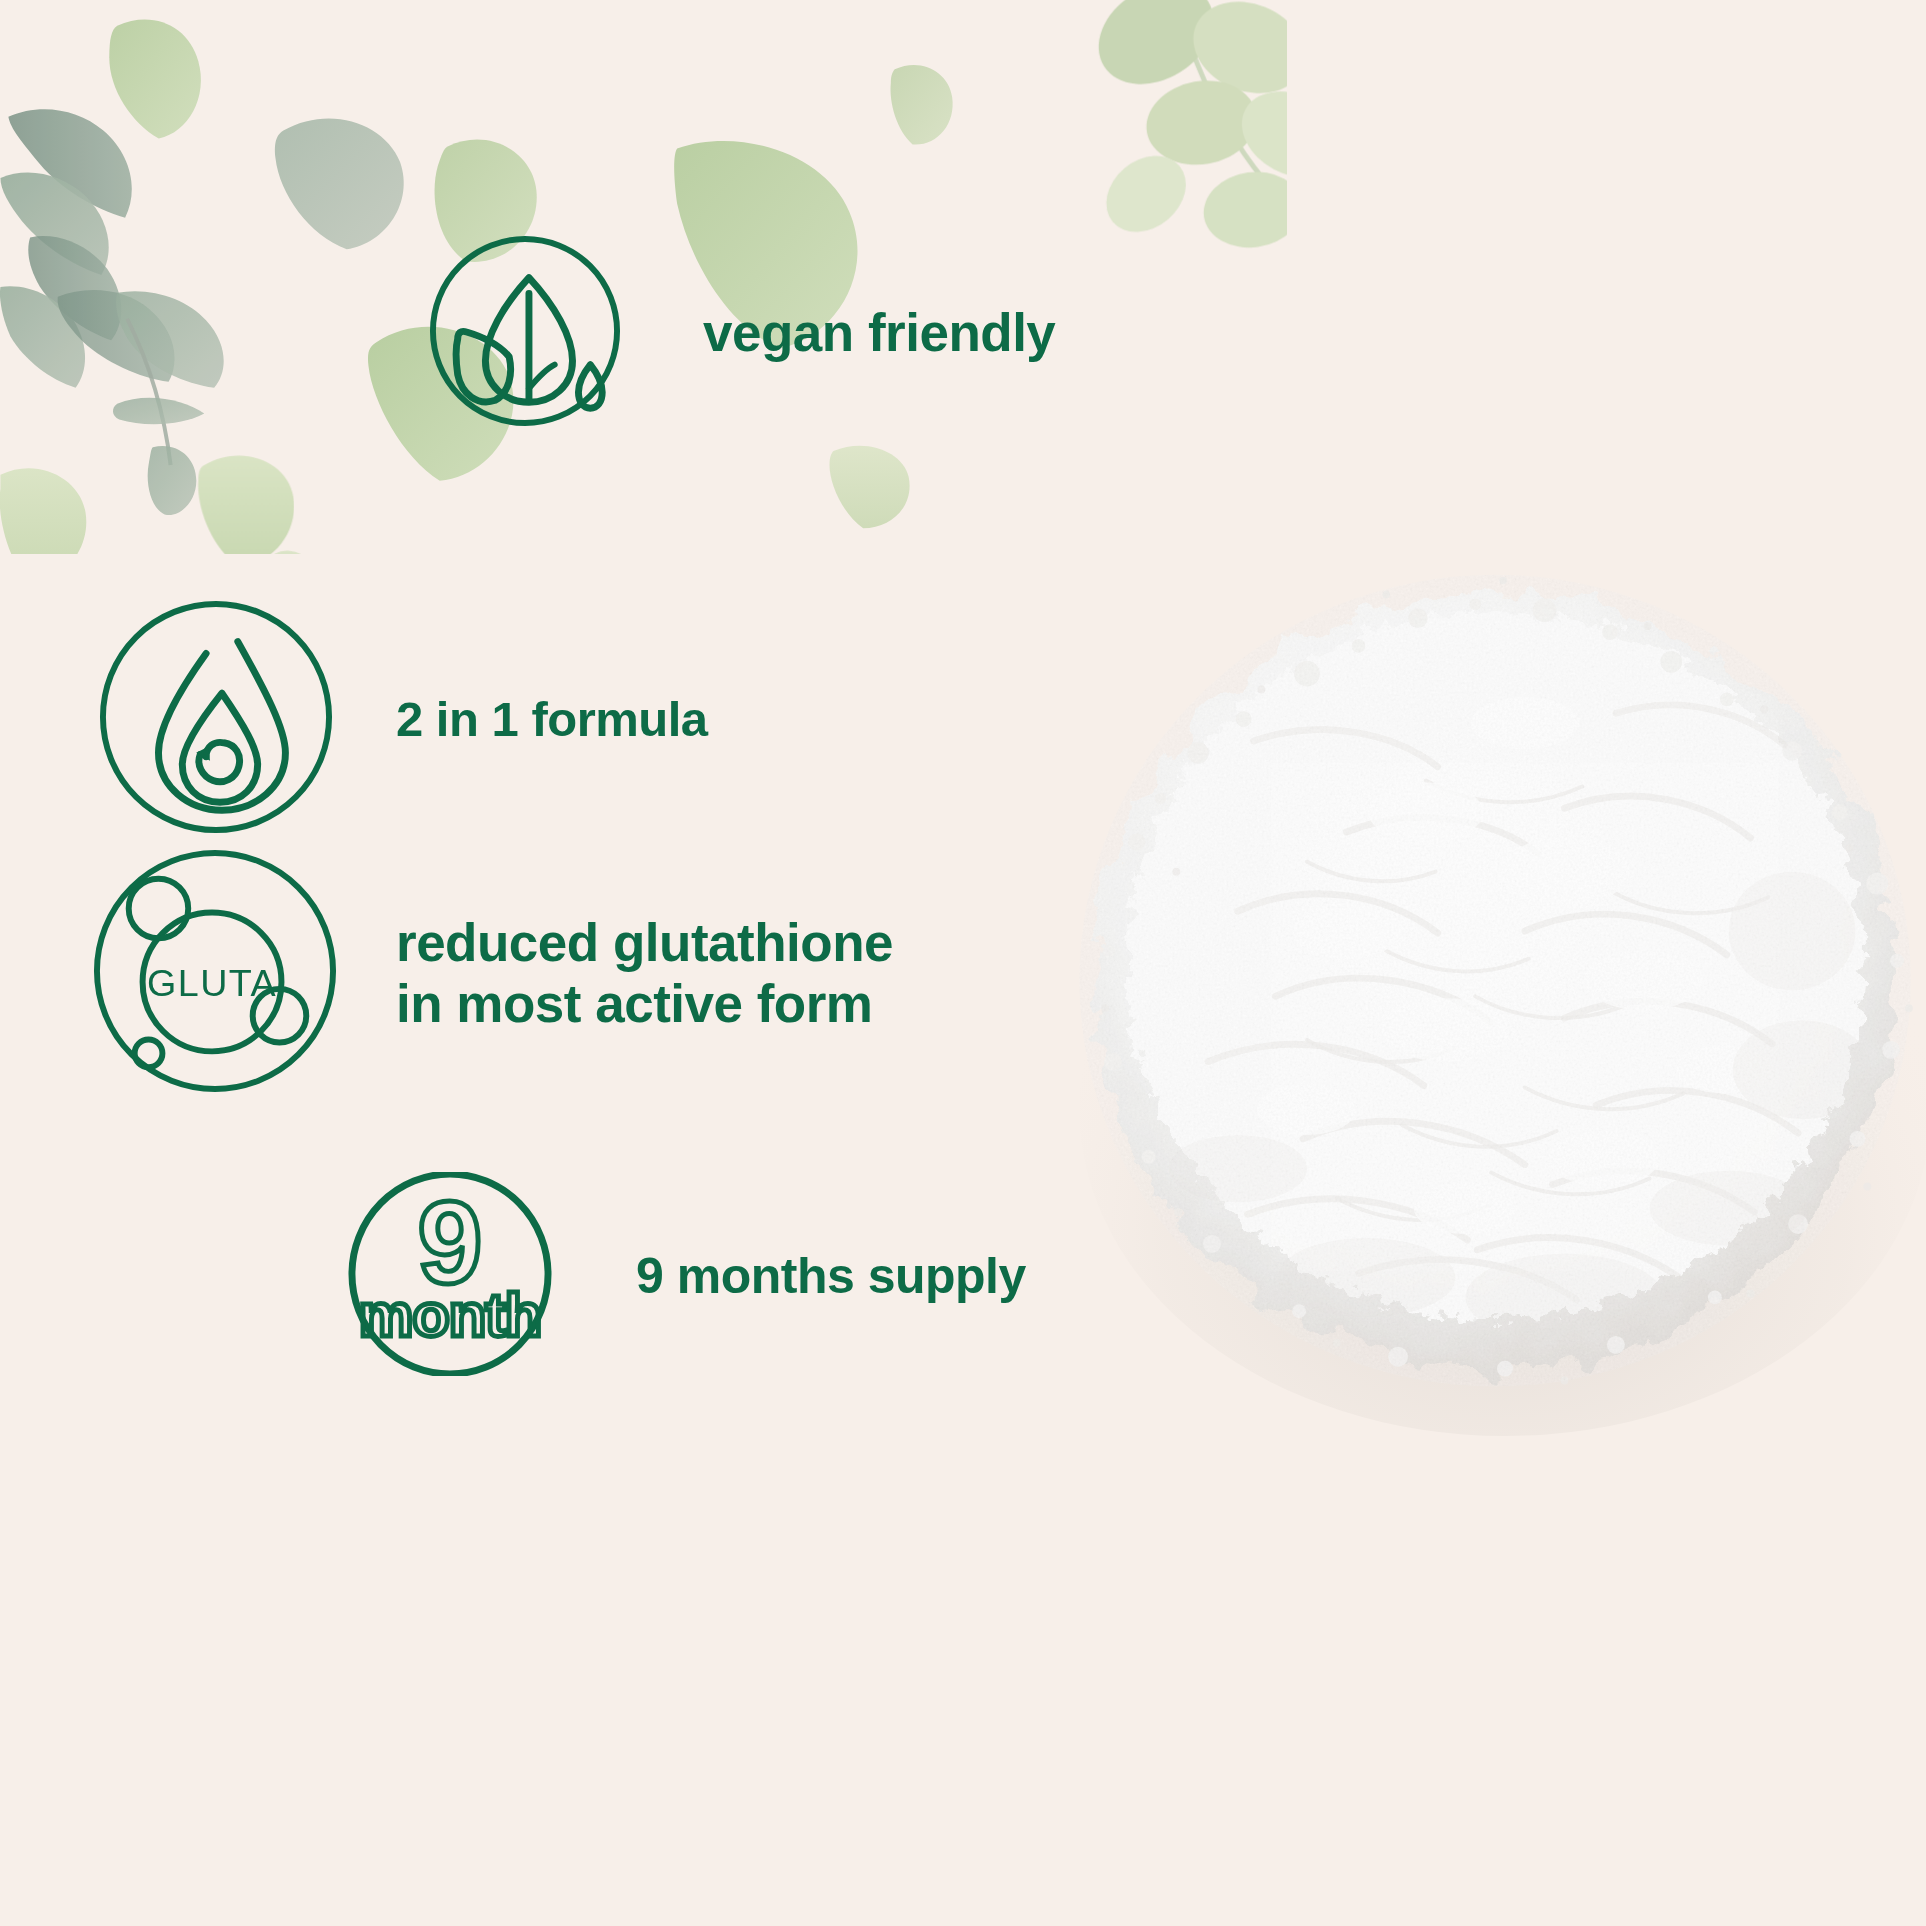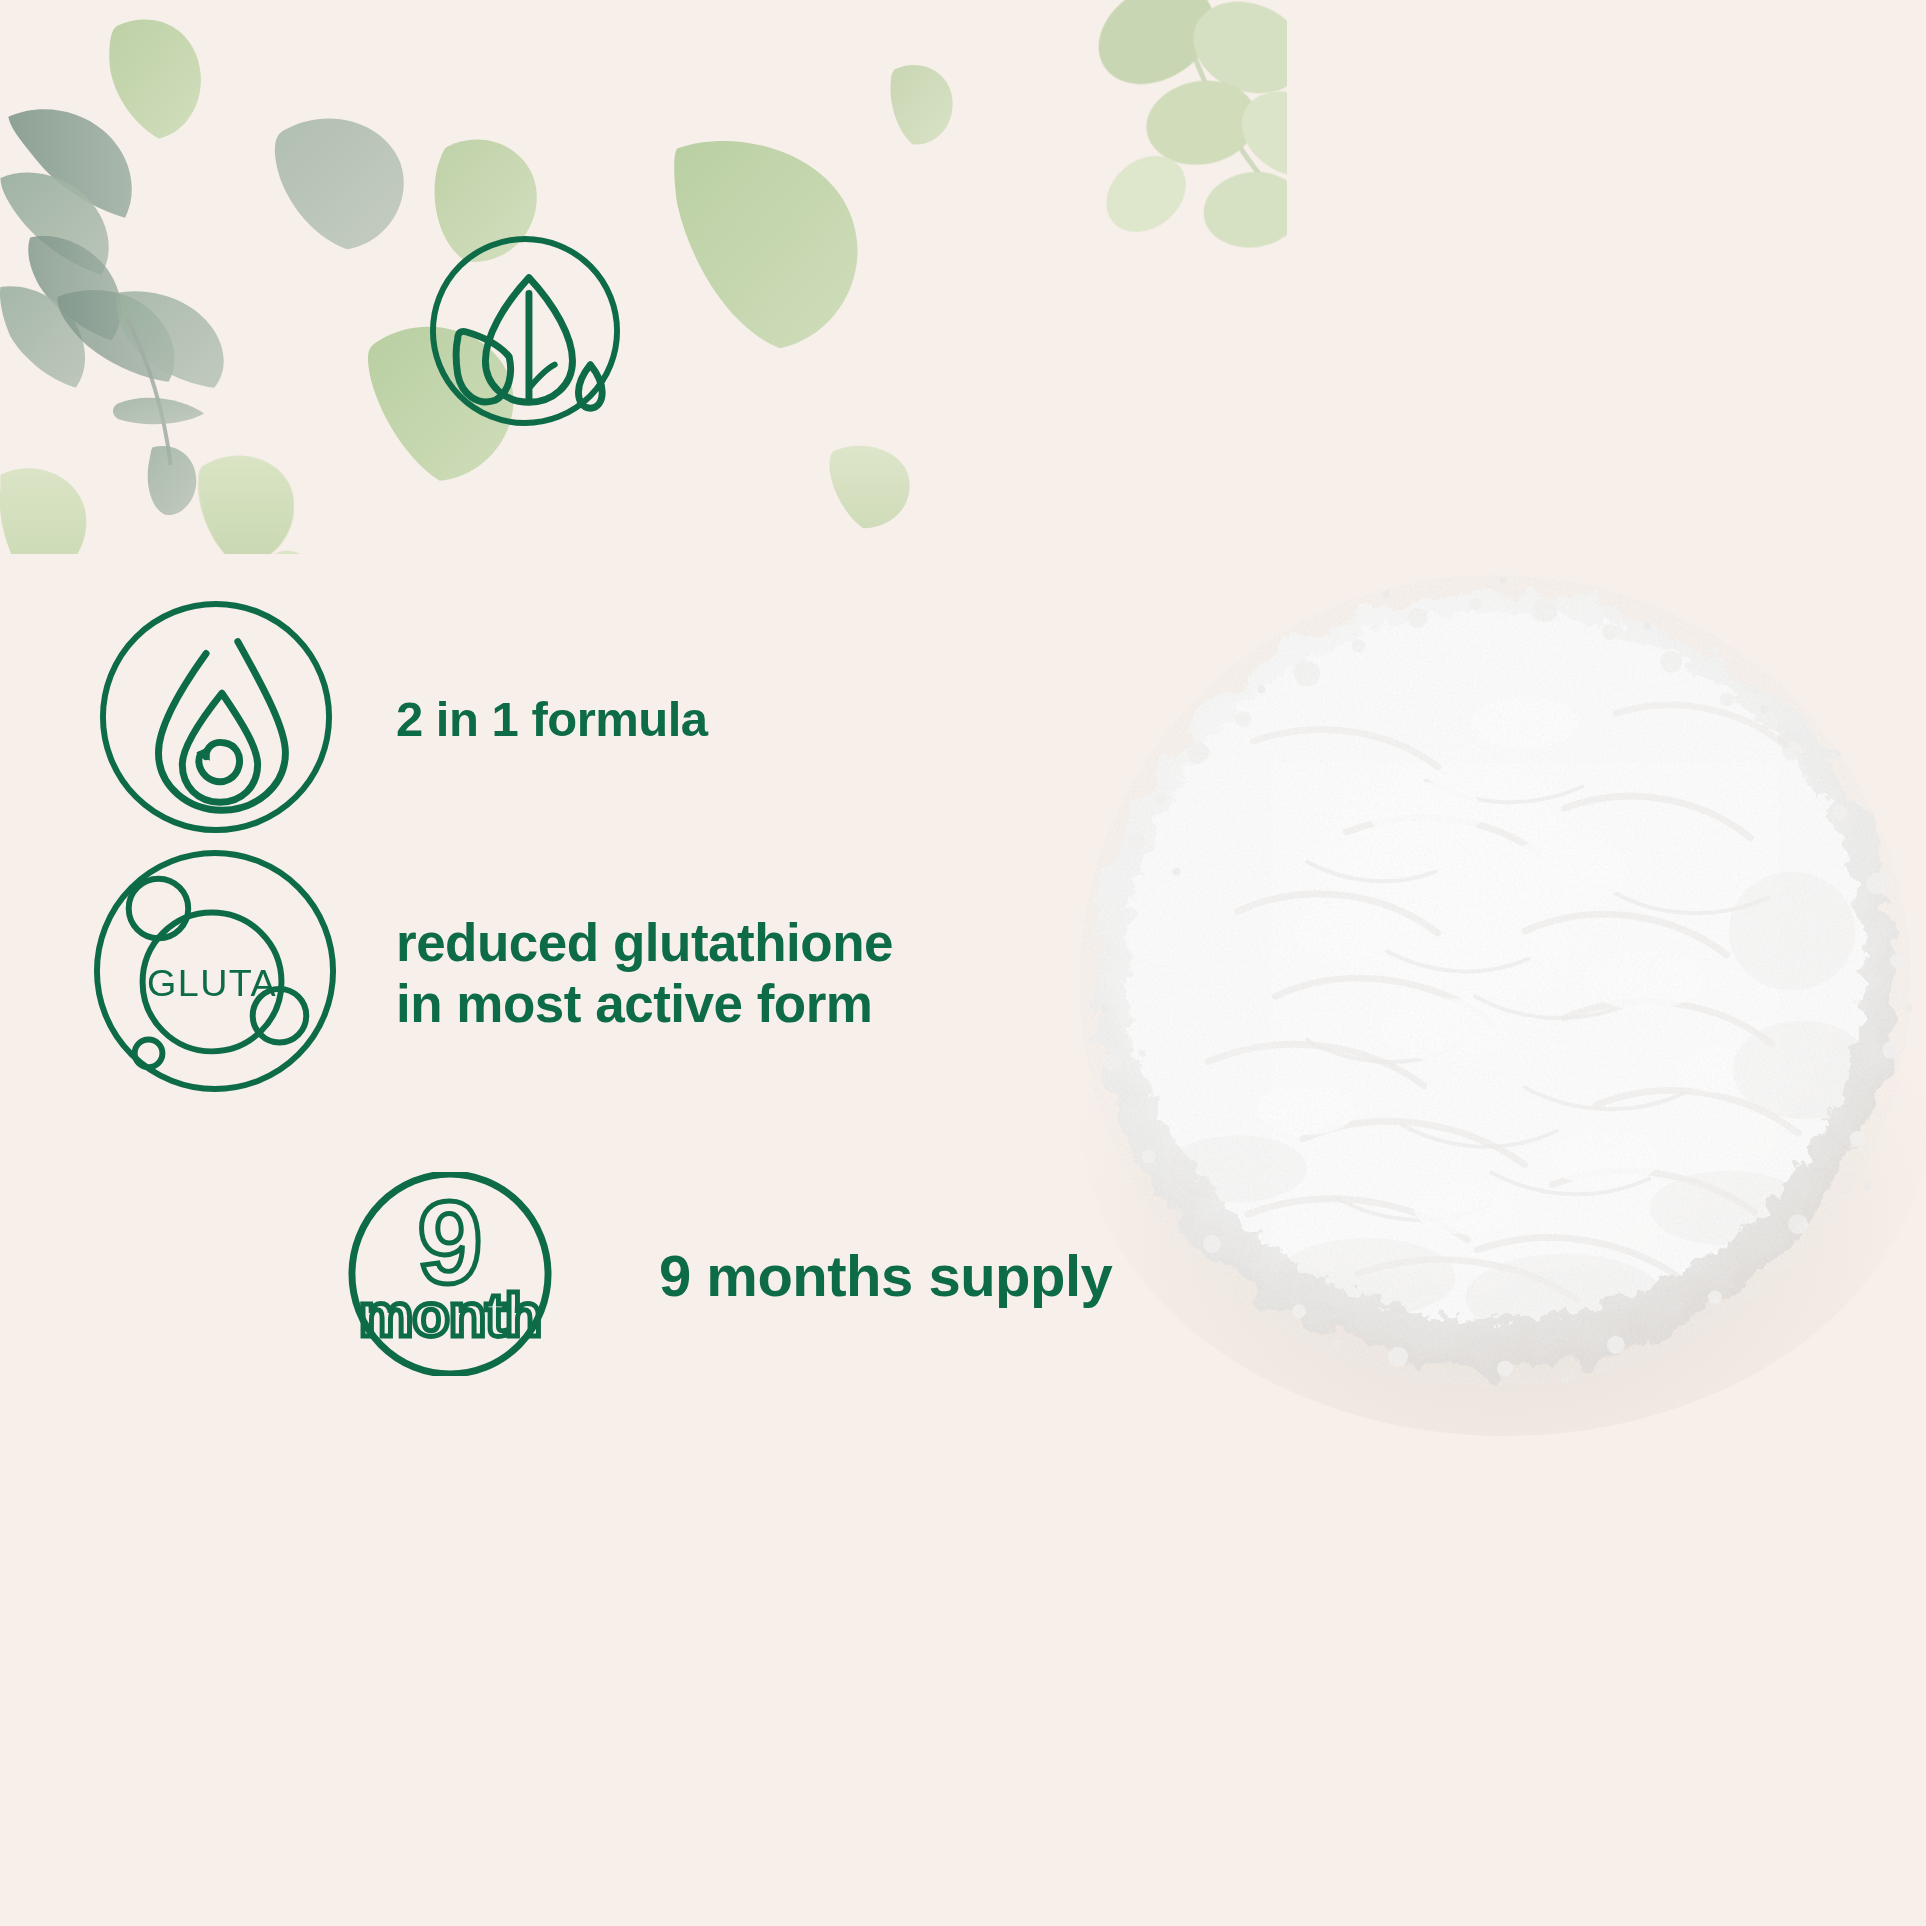--- a/index.html
+++ b/index.html
@@ -32,21 +32,21 @@
   #feat-vegan{left:428px;top:234px;}
   #feat-vegan .feature-label{font-size:53px;margin-left:81px;}
 
   #feat-formula{left:97px;top:598px;}
   #feat-formula .feature-label{font-size:49px;margin-left:61px;}
 
   #feat-gluta{left:91px;top:847px;}
   #feat-gluta .feature-label{font-size:53px;margin-left:57px;}
 
   #feat-supply{left:348px;top:1172px;}
-  #feat-supply .feature-label{font-size:58px;margin-left:107px;}
+  #feat-supply .feature-label{font-size:50px;margin-left:84px;}
 
   .gluta-text{
     font-size:38px;fill:#0d6b47;font-weight:normal;letter-spacing:1.5px;
     font-family:"Liberation Sans", sans-serif;
   }
   .badge-num{
     font-family:"Liberation Sans", sans-serif;
     font-weight:bold;font-size:118px;
     fill:none;stroke:#0d6b47;stroke-width:5;
   }
@@ -287,20 +287,21 @@
 
         <path d="M102 60 L102 168" fill="none" stroke="#0d6b47" stroke-width="7" stroke-linecap="round"></path>
 
         <path d="M102 156 C112 144 120 136 128 132" fill="none" stroke="#0d6b47" stroke-width="6" stroke-linecap="round"></path>
 
         <path d="M30 106 C30 100 33 97 39 99 C56 104 72 112 82 124 C86 142 82 160 68 168 C50 174 34 162 30 142 C28 128 28 114 30 106Z" fill="none" stroke="#0d6b47" stroke-width="7" stroke-linejoin="round"></path>
 
         <path d="M164 132 C172 142 176 152 176 160 C176 170 171 176 164 176 C157 176 152 170 152 160 C152 152 156 142 164 132Z" fill="none" stroke="#0d6b47" stroke-width="7" stroke-linejoin="round"></path>
       </svg>
     </div>
+    <div class="feature-label">vegan friendly</div>
   </div>
 
   <div class="feature" id="feat-formula">
     <div class="icon-wrap">
       <svg width="238" height="238" viewBox="0 0 240 240" xmlns="http://www.w3.org/2000/svg">
         <circle cx="120" cy="120" r="114" fill="none" stroke="#0d6b47" stroke-width="6"></circle>
 
         <path d="M142 44 C170 94 190 132 190 156 C190 190 160 214 126 214 C92 214 62 190 62 156 C62 130 84 92 110 56" fill="none" stroke="#0d6b47" stroke-width="7" stroke-linecap="round" stroke-linejoin="round"></path>
 
         <path d="M126 96 C148 128 162 152 162 168 C162 190 146 206 124 206 C102 206 86 190 86 168 C86 152 102 126 126 96Z" fill="none" stroke="#0d6b47" stroke-width="7" stroke-linejoin="round"></path>

